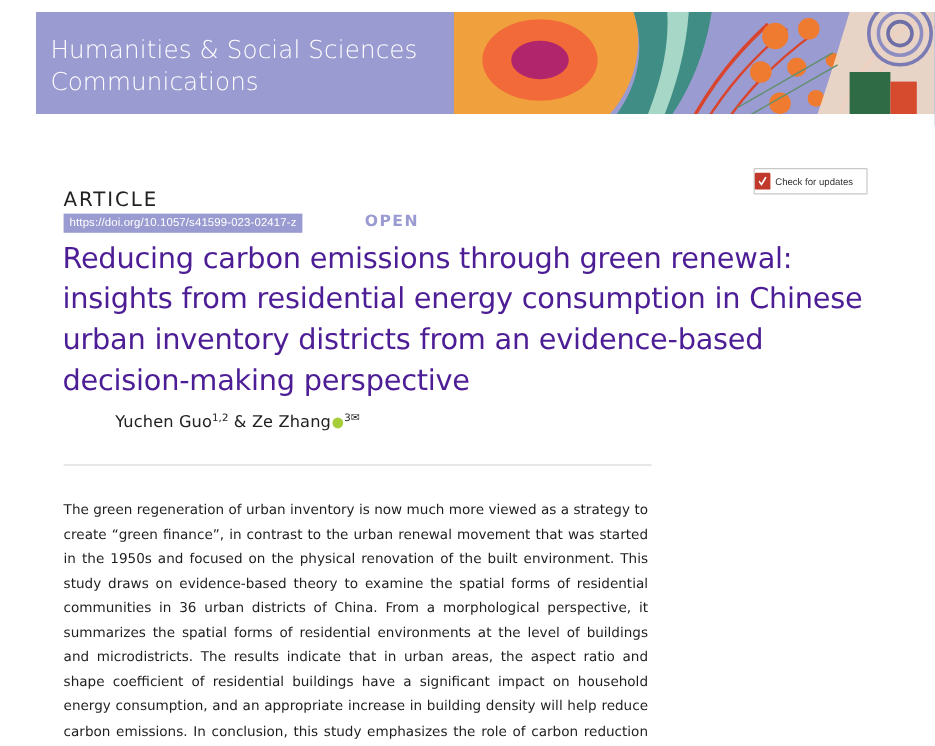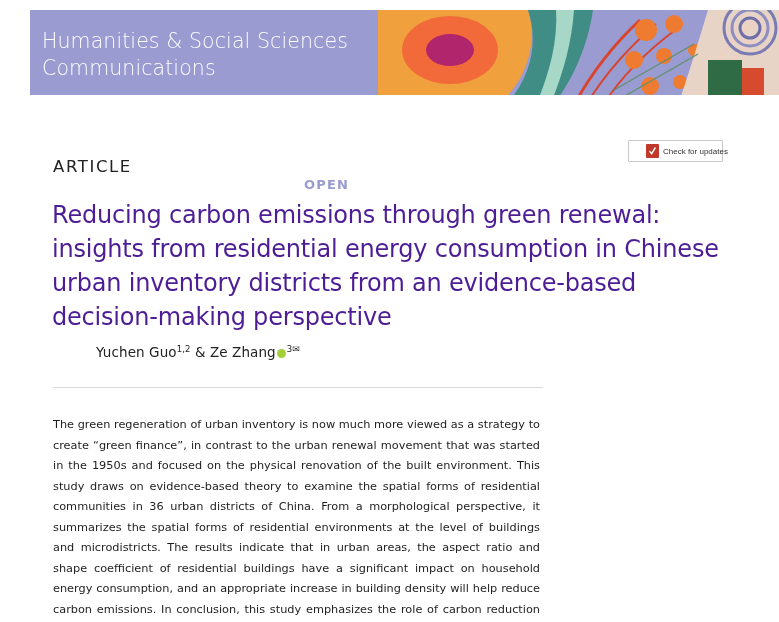--- a/index.html
+++ b/index.html
@@ -114,21 +114,21 @@
     position: absolute;
     left: 628px;
     top: 45px;
     width: 95px;
     height: 22px;
     border: 1px solid #c8c8c8;
     background: #ffffff;
     border-radius: 1px;
     display: flex;
     align-items: center;
-    padding-left: 17px;
+    padding-left: 0;
     box-sizing: border-box;
   }
   .cu-icon {
     width: 13px;
     height: 14px;
     background: #c0392b;
     border-radius: 1px;
     position: relative;
     flex: 0 0 auto;
   }
@@ -265,20 +265,21 @@
         <path d="M236,80 L316,34" stroke="#5f8f6b" stroke-width="1.2" fill="none"></path>
         <path d="M240,90 L320,44" stroke="#5f8f6b" stroke-width="1.2" fill="none"></path>
       </svg>
     </div>
   </div>
 
   <div class="content">
 
     <div class="article-label">ARTICLE</div>
 
+    <div class="doi-badge">https://doi.org/10.1057/s41599-023-02417-z</div>
 
     <div class="open-label">OPEN</div>
 
     <div class="check-updates">
       <span class="cu-icon"></span>
       <span class="cu-text">Check for updates</span>
     </div>
 
     <div class="title">Reducing carbon emissions through green renewal: insights from residential energy consumption in Chinese urban inventory districts from an evidence-based decision-making perspective</div>
 

